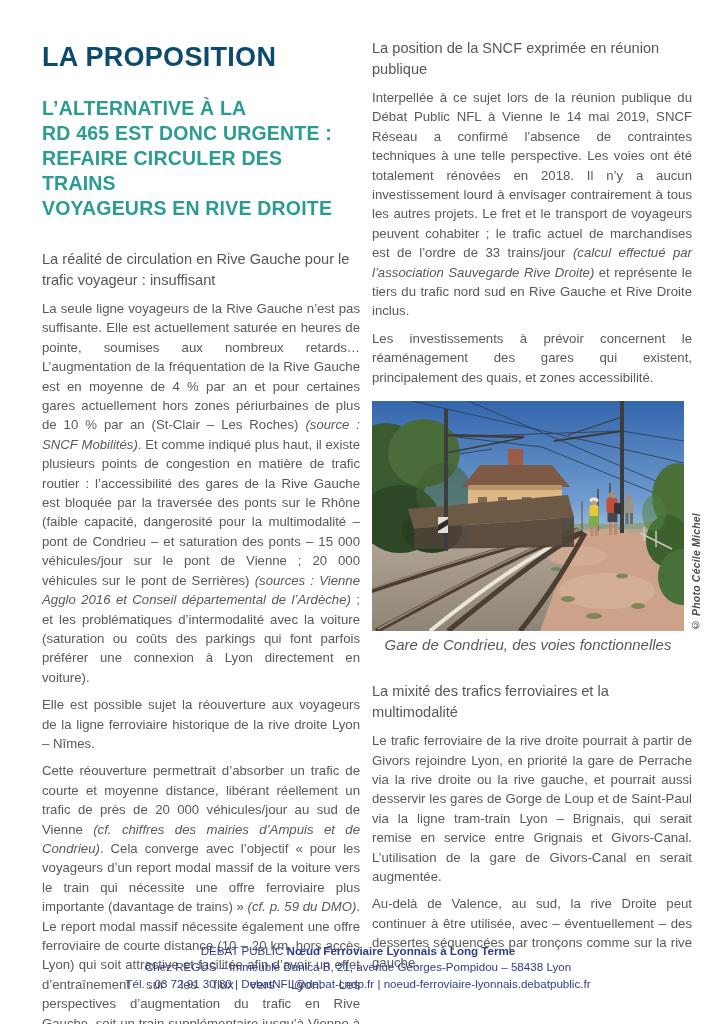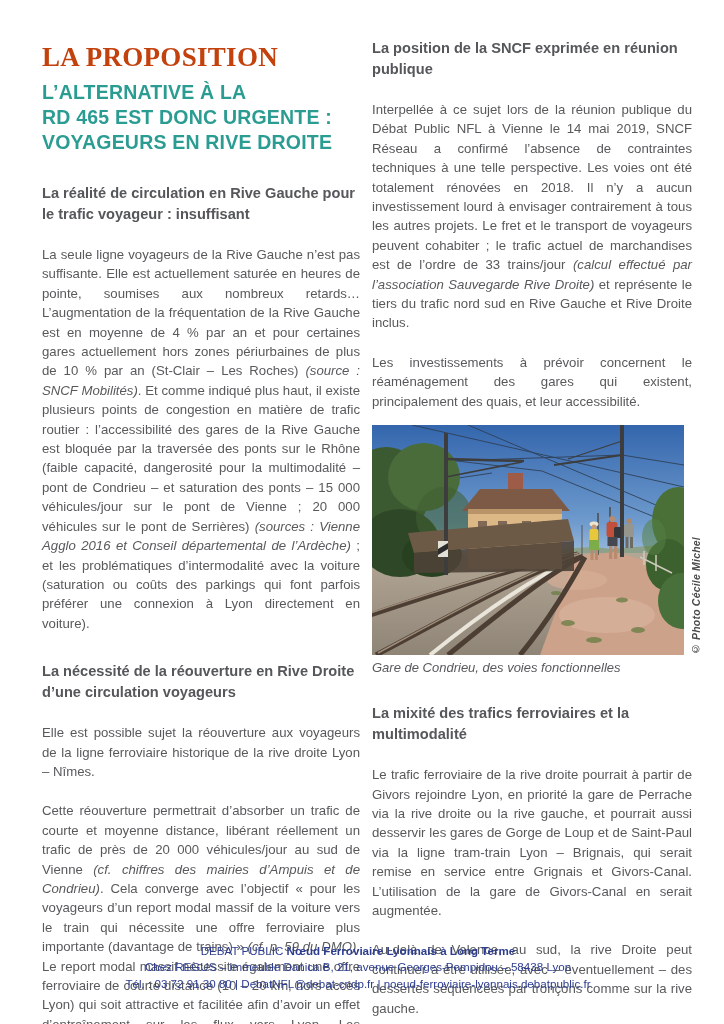--- a/index.html
+++ b/index.html
@@ -4,64 +4,64 @@
 <style>
   html,body { margin:0; padding:0; }
   body {
     width:724px; height:1024px; background:#ffffff; position:relative;
     font-family:"Liberation Sans", sans-serif; overflow:hidden;
     -webkit-font-smoothing:antialiased;
   }
   .col-left  { position:absolute; left:42px;  top:42px; width:318px; }
   .col-right { position:absolute; left:372px; top:38px; width:320px; }
 
-  .title    { color:#c2410c; font-size:27px; font-weight:bold; line-height:30px; letter-spacing:.3px;font-family:Liberation Serif, serif; }
-  .subtitle { color:#2a9c92; font-size:19.5px; font-weight:bold; line-height:25px; margin-top:8px; letter-spacing:.2px; }
-
-  .h  { color:#55575b; font-weight:bold; font-size:14.6px; line-height:21px; margin-top:28px; }
+  .title    { color:#0c4a6e; font-size:27px; font-weight:bold; line-height:30px; letter-spacing:.3px; }
+  .subtitle { color:#2a9c92; font-size:19.5px; font-weight:bold; line-height:25px; margin-top:24px; letter-spacing:.2px; }
+
+  .h  { color:#55575b; font-weight:normal; font-size:14.6px; line-height:21px; margin-top:28px; }
   .h.first { margin-top:0; }
-  .p  { color:#58595b; font-size:13.2px; line-height:19.4px; text-align:justify; margin-top:20px; }
+  .p  { color:#58595b; font-size:13.2px; line-height:19.4px; text-align:justify; margin-top:8px; }
   .p i { font-style:italic; }
 
   .photo-wrap { position:relative; width:312px; margin-top:14px; }
   svg.photo   { display:block; width:312px; height:230px; }
   .credit {
     position:absolute; right:-18px; bottom:0;
     writing-mode:vertical-rl; transform:rotate(180deg);
     font-size:10.5px; font-style:italic; font-weight:bold; color:#4b4b4b;
     letter-spacing:.2px; white-space:nowrap;
   }
-  .caption { width:312px; font-size:13px; font-style:italic; color:#58595b; margin-top:5px; }
+  .caption { width:312px; text-align:center; font-size:15px; font-style:italic; color:#58595b; margin-top:5px; }
 
   .footer { position:absolute; left:0; right:8px; bottom:32px; text-align:center; color:#2d3d8f; font-size:11.6px; line-height:16.5px; }
   .footer .b { font-weight:bold; }
 </style>
 </head>
 <body>
 
 <div class="col-left">
   <div class="title">LA PROPOSITION</div>
   <div class="subtitle">
     <div>L’ALTERNATIVE À LA</div>
     <div>RD 465 EST DONC URGENTE :</div>
+    <div>REFAIRE CIRCULER DES TRAINS</div>
     <div>VOYAGEURS EN RIVE DROITE</div>
   </div>
 
   <div class="h">La réalité de circulation en Rive Gauche pour le trafic voyageur : insuffisant</div>
   <div class="p"><span>La seule ligne voyageurs de la Rive Gauche n’est pas suffisante. Elle est actuellement saturée en heures de pointe, soumises aux nombreux retards… L’augmentation de la fréquentation de la Rive Gauche est en moyenne de 4 % par an et pour certaines gares actuellement hors zones périurbaines de plus de 10 % par an (St-Clair – Les Roches) </span><i>(source : SNCF Mobilités)</i><span>. Et comme indiqué plus haut, il existe plusieurs points de congestion en matière de trafic routier : l’accessibilité des gares de la Rive Gauche est bloquée par la traversée des ponts sur le Rhône (faible capacité, dangerosité pour la multimodalité – pont de Condrieu – et saturation des ponts – 15 000 véhicules/jour sur le pont de Vienne ; 20 000 véhicules sur le pont de Serrières) </span><i>(sources : Vienne Agglo 2016 et Conseil départemental de l’Ardèche)</i><span> ; et les problématiques d’intermodalité avec la voiture (saturation ou coûts des parkings qui font parfois préférer une connexion à Lyon directement en voiture).</span></div>
 
-  <div class="h">La nécessité de la réouverture en Rive Droite d’une circulation voyageurs</div>
   <div class="p">Elle est possible sujet la réouverture aux voyageurs de la ligne ferroviaire historique de la rive droite Lyon – Nîmes.</div>
   <div class="p"><span>Cette réouverture permettrait d’absorber un trafic de courte et moyenne distance, libérant réellement un trafic de près de 20 000 véhicules/jour au sud de Vienne </span><i>(cf. chiffres des mairies d’Ampuis et de Condrieu)</i><span>. Cela converge avec l’objectif « pour les voyageurs d’un report modal massif de la voiture vers le train qui nécessite une offre ferroviaire plus importante (davantage de trains) » </span><i>(cf. p. 59 du DMO)</i><span>. Le report modal massif nécessite également une offre ferroviaire de courte distance (10 – 20 km, hors accès Lyon) qui soit attractive et facilitée afin d’avoir un effet d’entraînement sur les flux vers Lyon. Les perspectives d’augmentation du trafic en Rive Gauche, soit un train supplémentaire jusqu’à Vienne à long terme </span></div>
 </div>
 
 <div class="col-right">
   <div class="h first">La position de la SNCF exprimée en réunion publique</div>
   <div class="p"><span>Interpellée à ce sujet lors de la réunion publique du Débat Public NFL à Vienne le 14 mai 2019, SNCF Réseau a confirmé l’absence de contraintes techniques à une telle perspective. Les voies ont été totalement rénovées en 2018. Il n’y a aucun investissement lourd à envisager contrairement à tous les autres projets. Le fret et le transport de voyageurs peuvent cohabiter ; le trafic actuel de marchandises est de l’ordre de 33 trains/jour </span><i>(calcul effectué par l’association Sauvegarde Rive Droite)</i><span> et représente le tiers du trafic nord sud en Rive Gauche et Rive Droite inclus.</span></div>
-  <div class="p">Les investissements à prévoir concernent le réaménagement des gares qui existent, principalement des quais, et leur accessibilité.</div>
+  <div class="p">Les investissements à prévoir concernent le réaménagement des gares qui existent, principalement des quais, et zones accessibilité.</div>
 
   <div class="photo-wrap">
     <svg class="photo" viewBox="0 0 312 230" preserveAspectRatio="none" aria-label="photo">
       <defs>
         <linearGradient id="sky" x1="0" y1="0" x2="0" y2="1">
           <stop offset="0" stop-color="#3466ad"></stop>
           <stop offset="0.7" stop-color="#6f9bcd"></stop>
           <stop offset="1" stop-color="#a9c4e0"></stop>
         </linearGradient>
         <linearGradient id="ballast" x1="0" y1="0" x2="0" y2="1">

